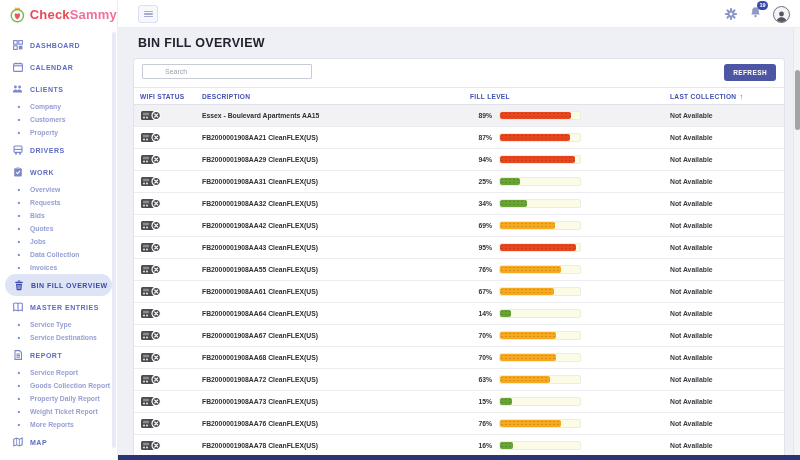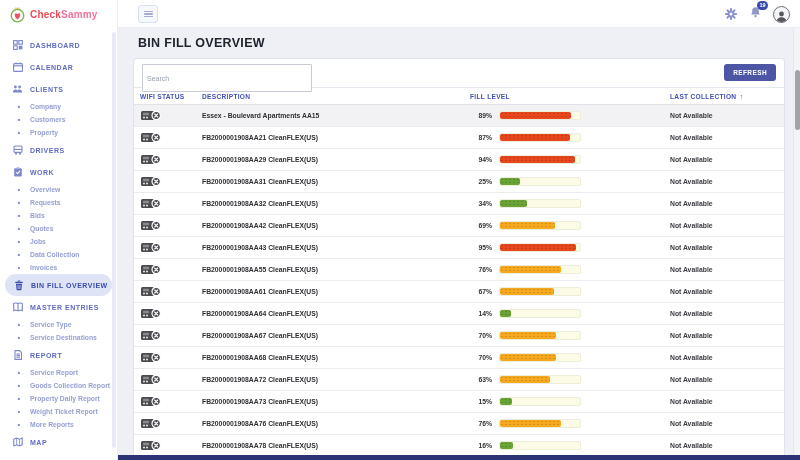--- a/index.html
+++ b/index.html
@@ -3,21 +3,21 @@
 <meta charset="utf-8">
 <style>
   * { margin:0; padding:0; box-sizing:border-box; }
   html,body { width:800px; height:460px; overflow:hidden; }
   body { font-family:"Liberation Sans", sans-serif; background:#eef0f6; position:relative; }
 
   
   .sidebar { position:absolute; left:0; top:0; width:118px; height:460px; background:#fff; border-right:1px solid #eceef6; z-index:3; }
   .logo-row { height:28px; display:flex; align-items:center; gap:4px; padding-left:9px; }
   .logo-mark { width:17px; height:17px; }
-  .brand { font-size:10px; font-weight:700; letter-spacing:.2px; }
+  .brand { font-size:13px; font-weight:700; letter-spacing:.2px; }
   .brand .p1 { color:#ea4a58; }
   .brand .p2 { color:#f0709c; }
   .menu { margin-top:6px; }
   .nav-item { cursor:pointer; }
   .nav-section { height:22px; display:flex; align-items:center; gap:7px; padding-left:12px; color:#5f6cc0; font-size:7px; font-weight:700; letter-spacing:.5px; }
   .nav-sub { height:13px; display:flex; align-items:center; gap:7px; padding-left:15px; color:#97a0d3; font-size:6.8px; font-weight:600; }
   .nav-icon { width:11px; display:flex; align-items:center; justify-content:center; }
   .nav-sub .nav-icon { width:8px; color:#7d89cc; font-size:8px; line-height:1; }
   .nav-section.active { background:#dee3f6; border-radius:11px; margin:0 5px; padding-left:8px; color:#3b4bad; }
   .side-scroll { position:absolute; right:1px; top:32px; width:4px; height:416px; background:#e6eaf7; border-radius:2px; }
@@ -28,21 +28,21 @@
   .menu-btn i { display:block; width:9px; height:1.3px; background:#a2aad6; border-radius:1px; }
   .top-icons { position:absolute; right:10px; top:0; height:28px; display:flex; align-items:center; gap:11px; }
   .bell-wrap { position:relative; cursor:pointer; }
   .badge { position:absolute; top:-4px; right:-6px; background:#3949ab; color:#fff; font-size:5.5px; font-weight:700; border-radius:6px; padding:1px 2.5px; line-height:1.2; }
   .avatar { width:17px; height:17px; border-radius:50%; border:1px solid #6f6f75; background:#f4f5f9; display:flex; align-items:flex-end; justify-content:center; overflow:hidden; cursor:pointer; }
 
   
   .page-title { position:absolute; left:138px; top:36px; font-size:12.5px; font-weight:700; color:#20242e; letter-spacing:.3px; z-index:1; }
   .card { position:absolute; left:133px; top:58px; width:652px; bottom:0; background:#fff; border:1px solid #e0e3eb; border-bottom:none; border-radius:4px 4px 0 0; overflow:hidden; z-index:1; }
   .toolbar { position:relative; height:28px; }
-  .search-input { position:absolute; left:8px; top:5px; width:170px; height:28px; border:1px solid #c6cbd4; border-radius:1px; font-size:7px; padding:0 4px; color:#444; outline:none; font-family:"Liberation Sans", sans-serif; }
+  .search-input { position:absolute; left:8px; top:5px; width:170px; height:15px; border:1px solid #c6cbd4; border-radius:1px; font-size:7px; padding:0 22px; color:#444; outline:none; font-family:"Liberation Sans", sans-serif; }
   .search-input::placeholder { color:#9aa1ad; }
   .refresh-btn { position:absolute; right:8px; top:5px; height:17px; background:#4d55a5; color:#fff; font-size:6.5px; font-weight:700; border:none; border-radius:3px; padding:0 9px; letter-spacing:.4px; cursor:pointer; font-family:"Liberation Sans", sans-serif; }
   .thead, .tr { display:grid; grid-template-columns:62px 268px 200px 1fr; align-items:center; padding-left:6px; }
   .thead { height:18px; border-top:1px solid #e6e8ef; border-bottom:1px solid #dfe2e9; color:#4351b2; font-size:6.6px; font-weight:700; letter-spacing:.3px; }
   .th { cursor:pointer; }
   .sort-arrow { margin-left:3px; font-size:7px; }
   .tr { height:22px; border-bottom:1px solid #ececf0; font-size:6.8px; cursor:default; }
   .tr.first { background:#f2f2f4; }
   .desc { font-weight:700; color:#2e2e33; }
   .fill-cell { display:flex; align-items:center; gap:7px; }

